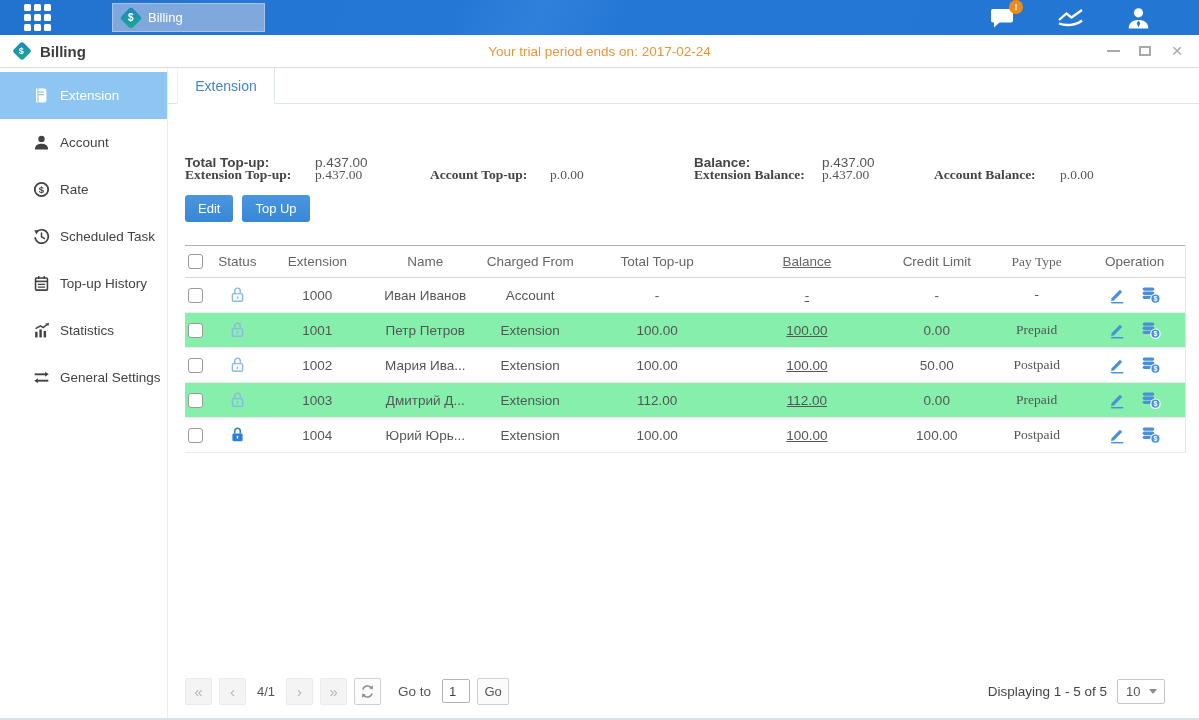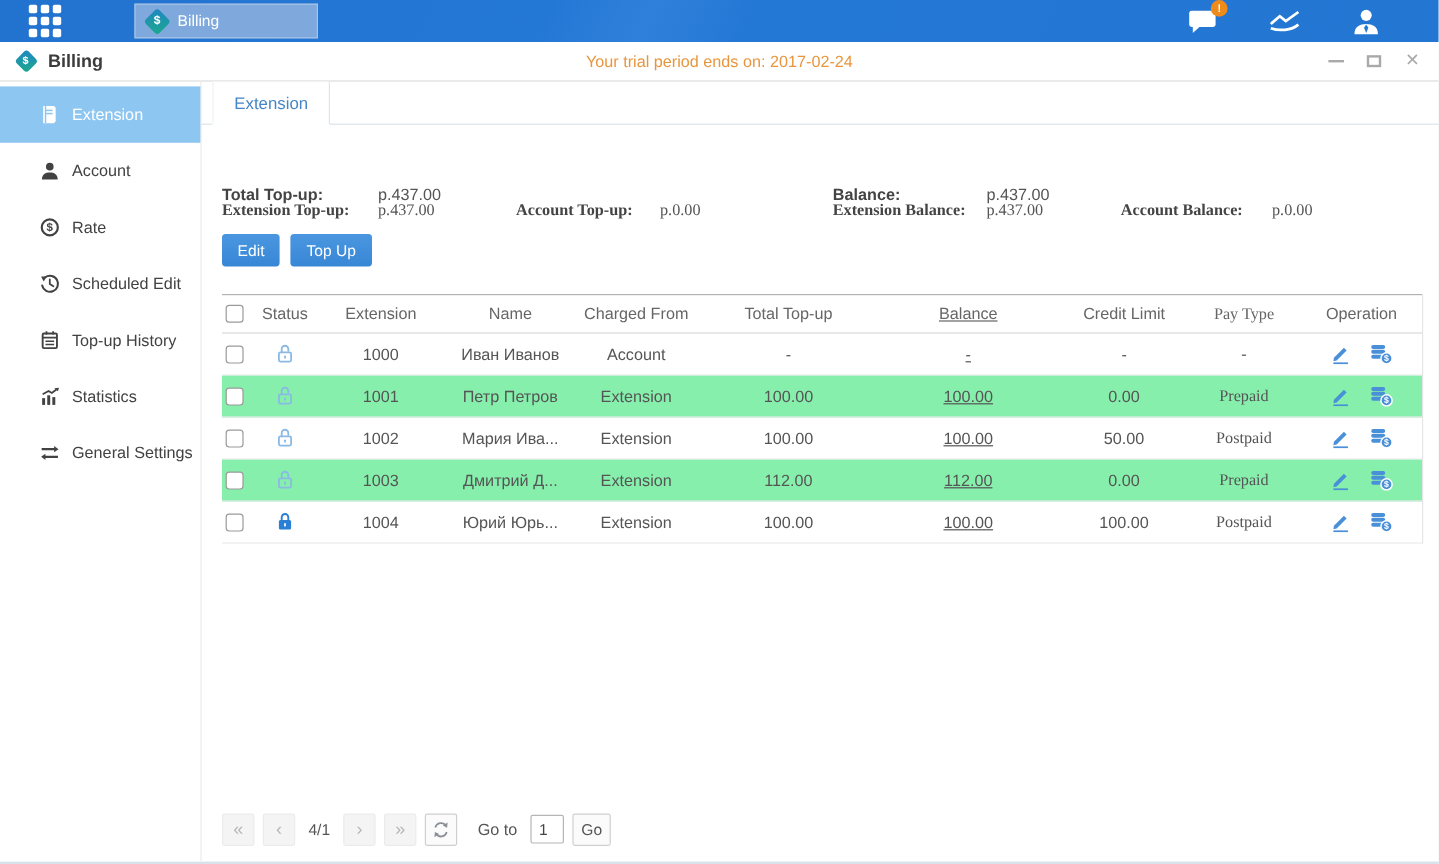--- a/index.html
+++ b/index.html
@@ -175,21 +175,21 @@
             <text x="8" y="11.2" font-size="9" font-weight="bold" text-anchor="middle" fill="currentColor" font-family="Liberation Sans, sans-serif">$</text>
           </svg>
         <span>Rate</span>
       </div>
       <div class="side-item">
         <svg width="17" height="17" viewBox="0 0 16 16">
             <path d="M4.4 2.9 A6.3 6.3 0 1 1 2 9.4" fill="none" stroke="currentColor" stroke-width="1.6" stroke-linecap="round"></path>
             <polygon points="1.2,2.2 5.6,2.2 3.2,6.2" fill="currentColor"></polygon>
             <path d="M8 4.6 V8.2 l2.8 1.7" fill="none" stroke="currentColor" stroke-width="1.4" stroke-linecap="round"></path>
           </svg>
-        <span>Scheduled Edit</span>
+        <span>Scheduled Task</span>
       </div>
       <div class="side-item">
         <svg width="17" height="17" viewBox="0 0 16 16">
             <rect x="2.4" y="2.8" width="11.2" height="11.4" rx="1" fill="none" stroke="currentColor" stroke-width="1.5"></rect>
             <line x1="2.4" y1="6" x2="13.6" y2="6" stroke="currentColor" stroke-width="1.5"></line>
             <line x1="5.4" y1="1" x2="5.4" y2="3.6" stroke="currentColor" stroke-width="1.4"></line>
             <line x1="10.6" y1="1" x2="10.6" y2="3.6" stroke="currentColor" stroke-width="1.4"></line>
             <line x1="4.6" y1="8.8" x2="11.4" y2="8.8" stroke="currentColor" stroke-width="1.2"></line>
             <line x1="4.6" y1="11.4" x2="11.4" y2="11.4" stroke="currentColor" stroke-width="1.2"></line>
           </svg>
@@ -472,16 +472,23 @@
                 <path d="M3 6 A5.2 5.2 0 0 1 12.4 4.4" stroke="#8b9096" stroke-width="1.6" fill="none"></path>
                 <polygon points="13.9,1.4 13.4,6.1 9.6,4.2" fill="#8b9096"></polygon>
                 <path d="M13 10 A5.2 5.2 0 0 1 3.6 11.6" stroke="#8b9096" stroke-width="1.6" fill="none"></path>
                 <polygon points="2.1,14.6 2.6,9.9 6.4,11.8" fill="#8b9096"></polygon>
               </svg>
           </span>
           <span class="goto-label">Go to</span>
           <input class="goto-input" value="1" style="">
           <span class="pg-btn bordered" style="width:32px">Go</span>
         </div>
+        <div class="displaying">
+          <span>Displaying 1 - 5 of 5</span>
+          <span class="pagesize">
+            <span>10</span>
+            <span class="tri"></span>
+          </span>
+        </div>
       </div>
     </div>
   </div>
 </div>
 
 </body></html>

